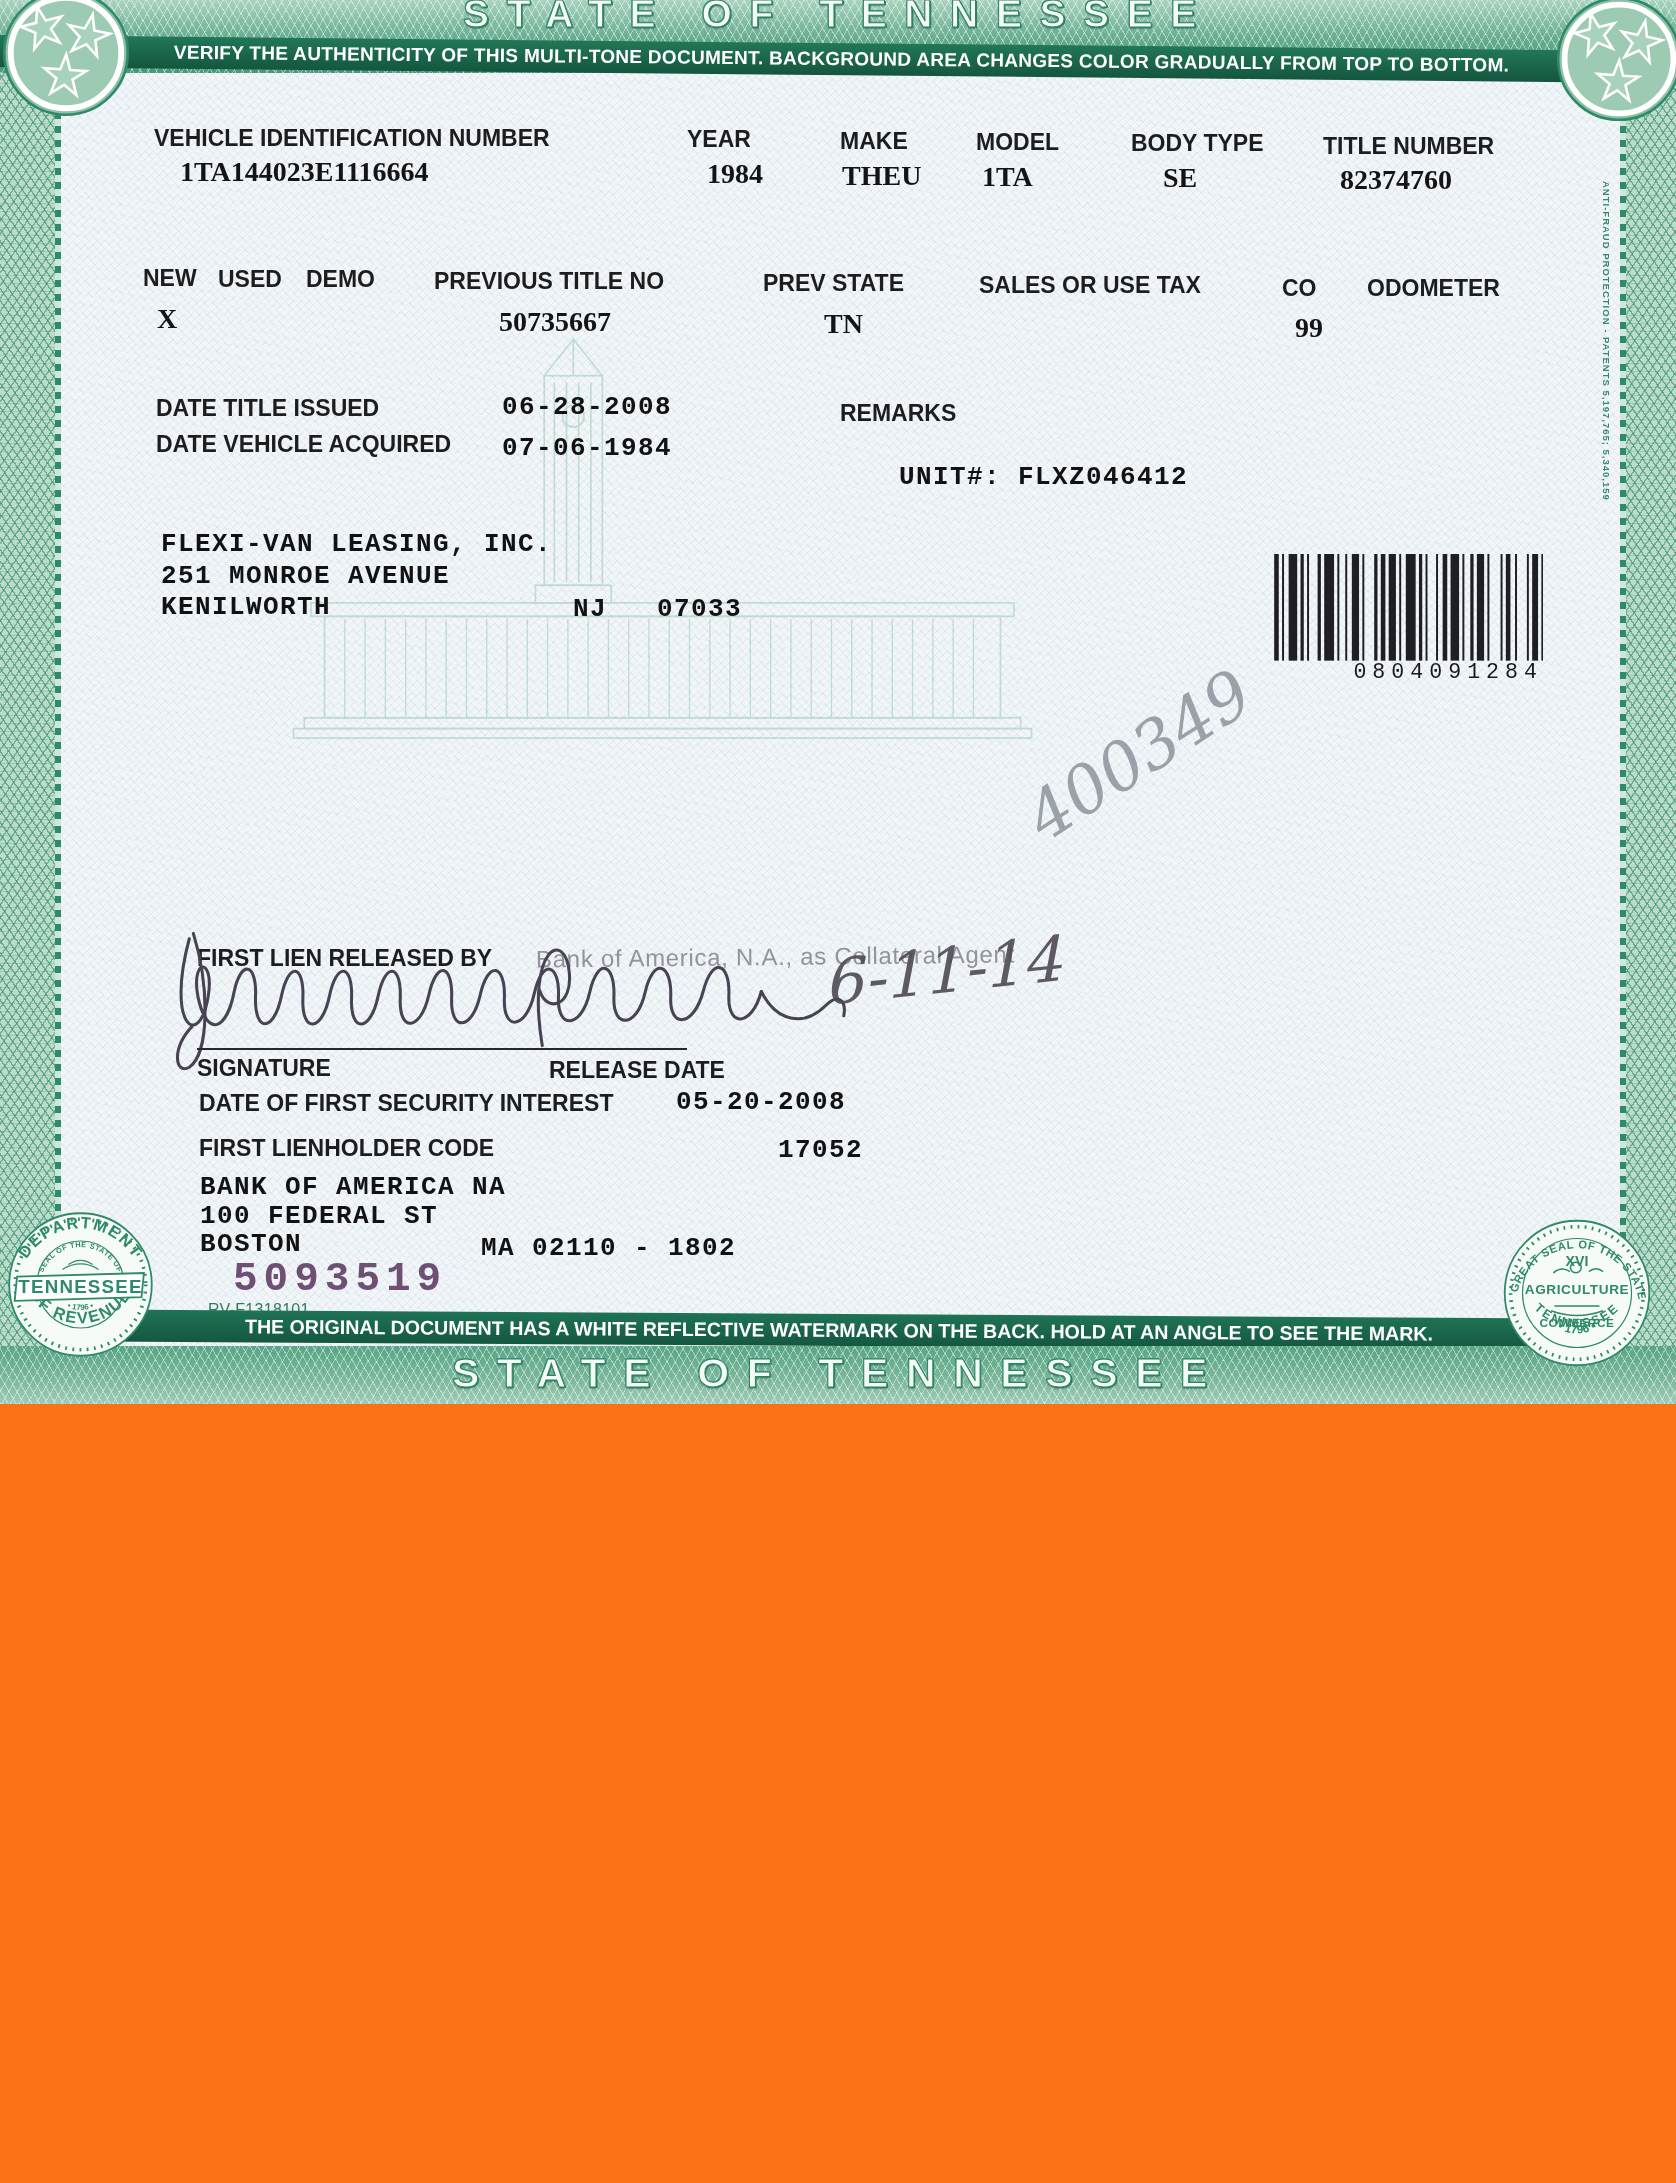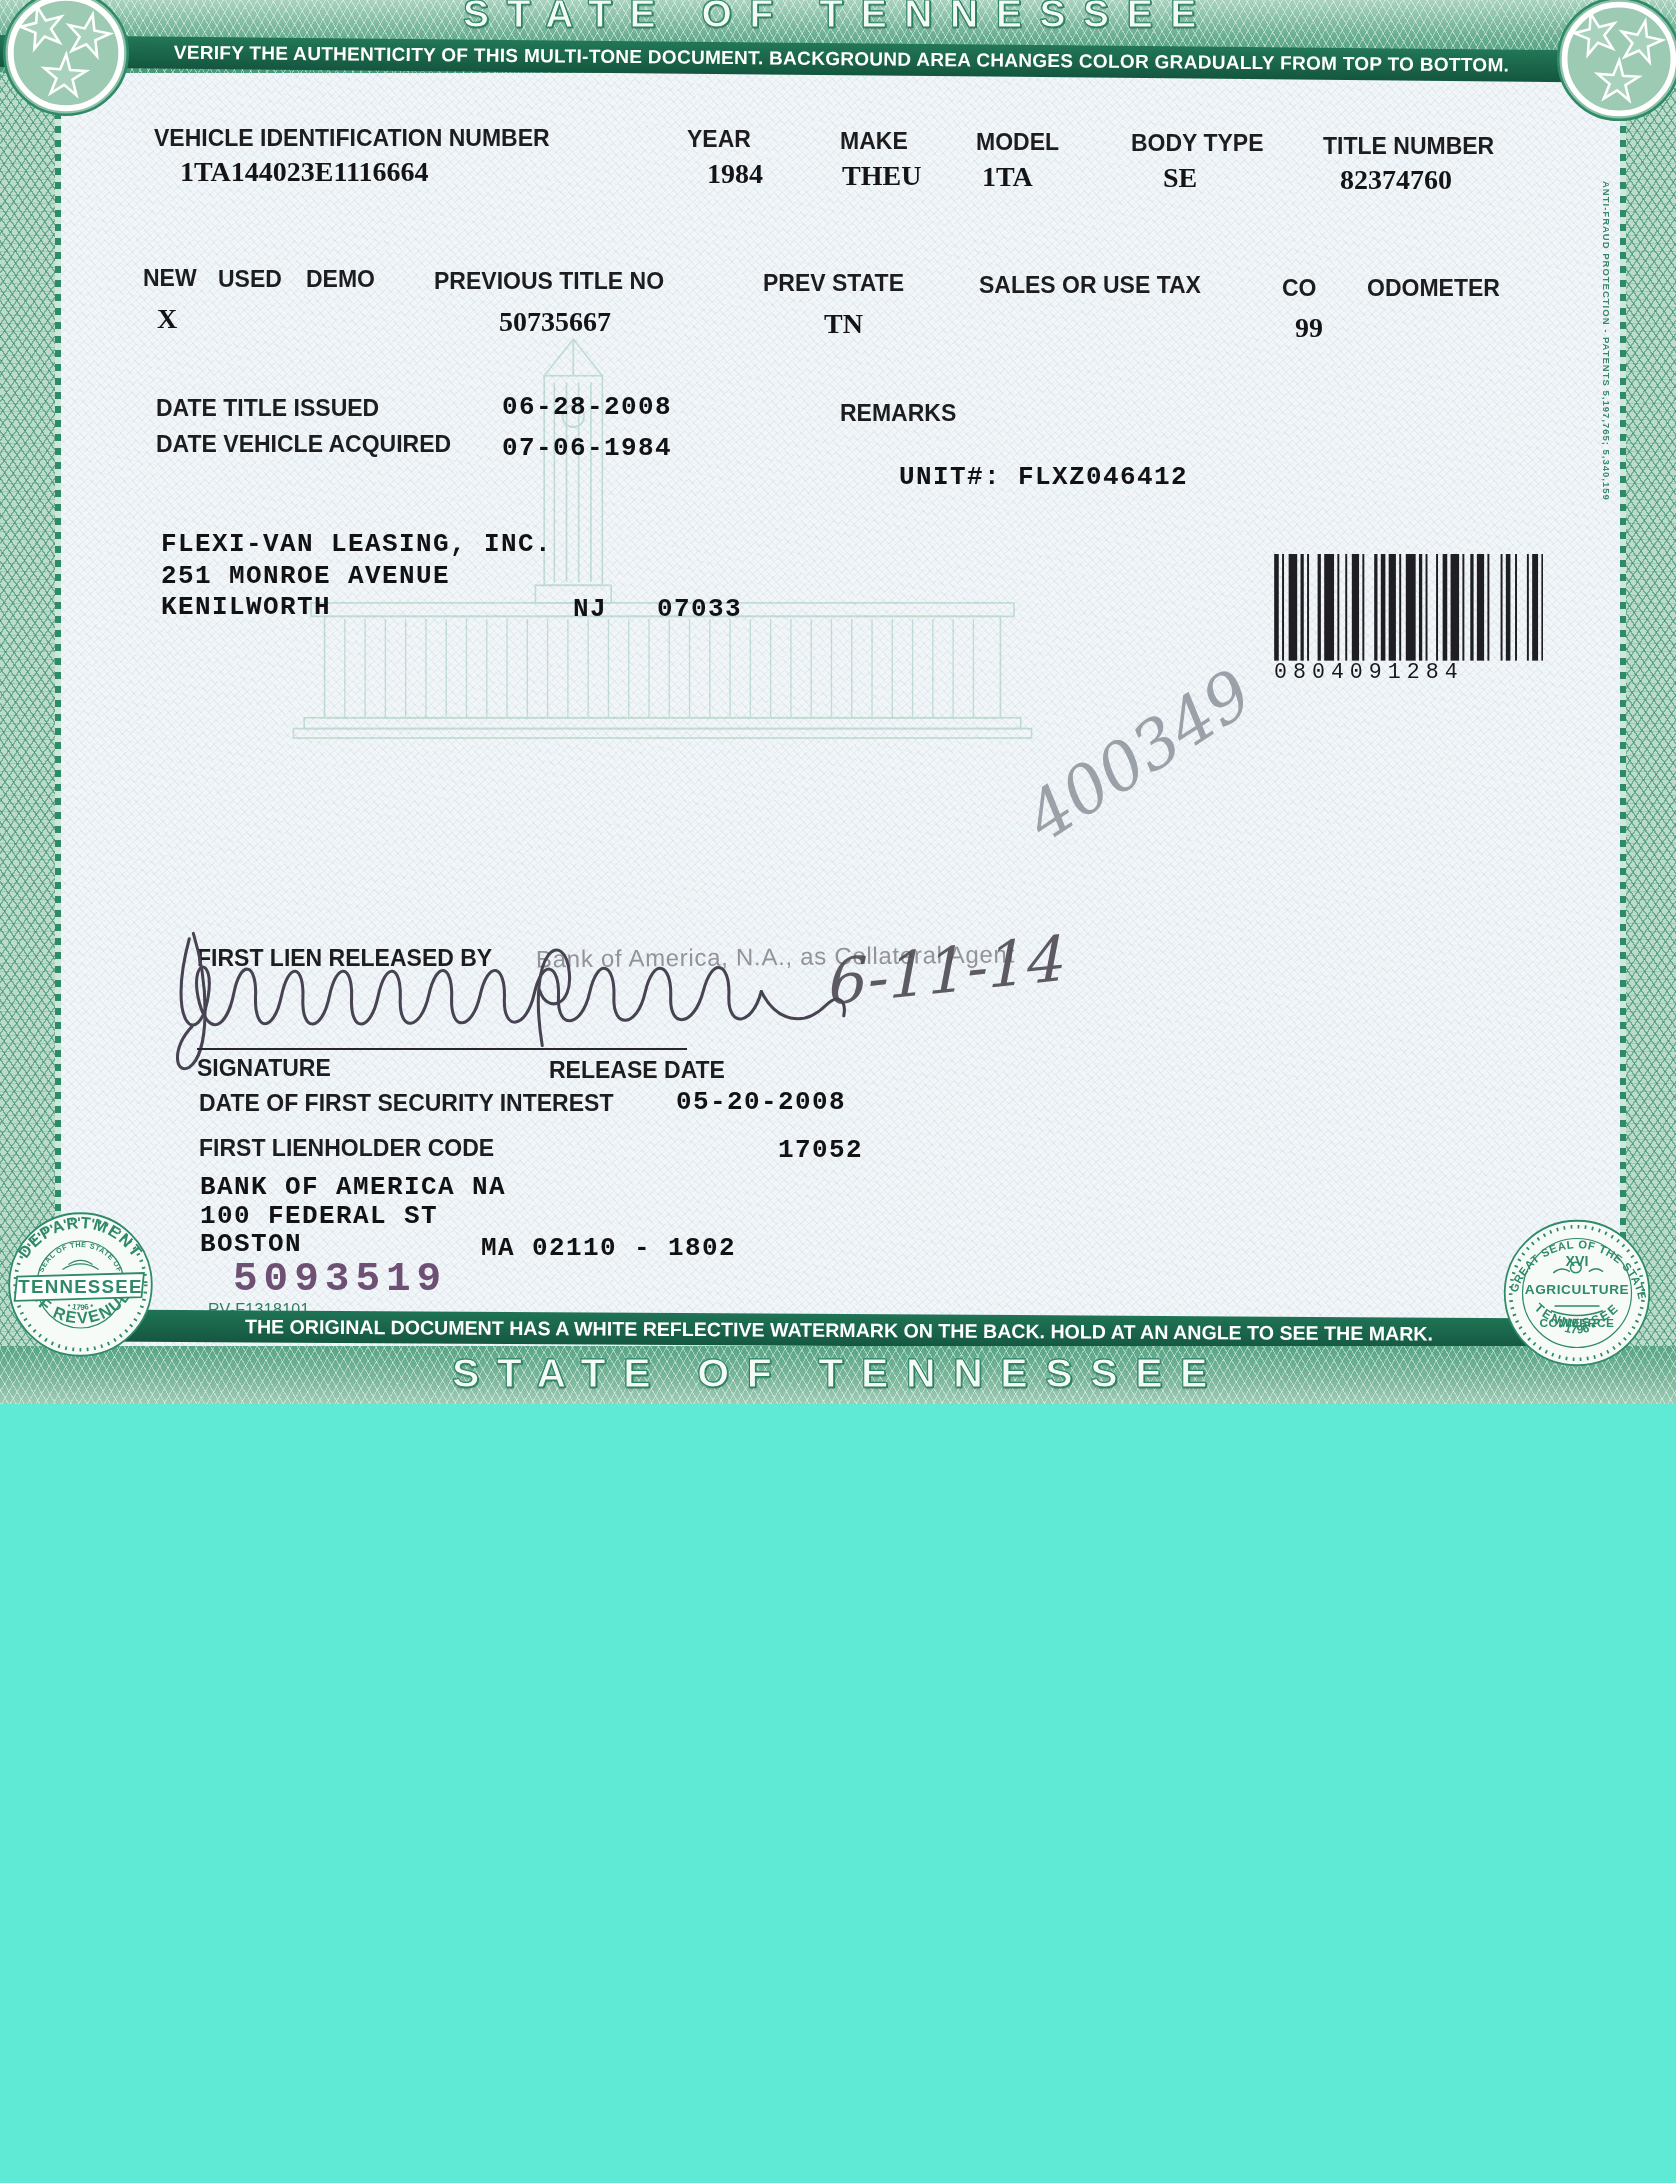--- a/index.html
+++ b/index.html
@@ -1,16 +1,16 @@
 <!DOCTYPE html>
 <html style="font-size:10.8px"><head>
 <meta charset="utf-8">
 <style>
   html,body{margin:0;padding:0;background:#ffffff;}
-  .page{position:relative;width:1677px;height:2183px;background:#5eead4;overflow:hidden;
+  .page{position:relative;width:1677px;height:2183px;background:#f97316;overflow:hidden;
         font-family:"Liberation Sans", sans-serif;}
   .doc{position:absolute;left:0;top:0;width:1677px;height:1404px;
        background-color:#f2f6f8;
        background-image:
          repeating-linear-gradient(47deg, rgba(110,155,185,.10) 0 1px, transparent 1px 6px),
          repeating-linear-gradient(-43deg, rgba(110,155,185,.09) 0 1px, transparent 1px 5.4px),
          repeating-linear-gradient(12deg, rgba(150,185,205,.05) 0 1.4px, transparent 1.4px 9.5px);
        overflow:hidden;}
   .abs{position:absolute;}
   
@@ -226,21 +226,21 @@
           <rect x="315.8999999999999" y="0" width="2.9" height="158" fill="#1f1e22"></rect>
           <rect x="335.3999999999999" y="0" width="2.9" height="158" fill="#1f1e22"></rect>
           <rect x="343.1999999999999" y="0" width="6.8" height="158" fill="#1f1e22"></rect>
           <rect x="356.8499999999999" y="0" width="2.9" height="158" fill="#1f1e22"></rect>
           <rect x="374.39999999999986" y="0" width="2.9" height="158" fill="#1f1e22"></rect>
           <rect x="382.1999999999998" y="0" width="8.75" height="158" fill="#1f1e22"></rect>
           <rect x="395.8499999999998" y="0" width="4.85" height="158" fill="#1f1e22"></rect>
           <rect x="407.54999999999984" y="0" width="2.9" height="158" fill="#1f1e22"></rect>
         </g>
       </svg>
-    <div class="abs" style="left:1274px;top:660px;width:269px;text-align:left;font-family:'Liberation Mono',monospace;font-size:21.6px;letter-spacing:6px;color:#18181b">0804091284</div>
+    <div class="abs" style="left:1274px;top:660px;width:269px;text-align:right;font-family:'Liberation Mono',monospace;font-size:21.6px;letter-spacing:6px;color:#18181b">0804091284</div>
 
     <div class="abs hand" style="left:1013px;top:717px;font-size:66px;transform:rotate(-33deg);opacity:.75">400349</div>
 
 
     <div class="abs lbl" style="left:197px;top:945px">FIRST LIEN RELEASED BY</div>
     <div class="abs stamp-gray" style="left:536px;top:943px">Bank of America, N.A., as Collateral Agent</div>
 
     <svg class="abs" style="left:169px;top:925px" width="879" height="156" viewBox="0 0 1300 230" fill="none" stroke="#474352" stroke-width="4.5" stroke-linecap="round">
       <path d="M36,12 C60,90 60,190 30,210 C8,222 4,180 34,150"></path>
       <path d="M30,20 C-5,150 45,185 58,105 C68,42 28,50 45,115 C60,168 86,150 96,100 C106,50 130,55 128,105 C126,160 155,158 166,106 C177,52 200,58 198,108 C196,160 226,158 237,106 C248,52 272,58 270,108 C268,160 298,158 309,106 C320,52 344,58 342,108 C340,160 372,156 384,104 C396,50 420,58 418,108 C416,158 448,156 460,104 C472,50 498,58 496,108 C494,158 528,154 540,102 C552,48 578,56 576,106 C574,156 610,152 622,100 C634,46 660,56 658,106 C656,154 692,152 704,100 C716,46 744,56 742,106 C740,154 776,150 790,98 C804,44 830,56 828,104 C826,152 862,150 876,98"></path>

